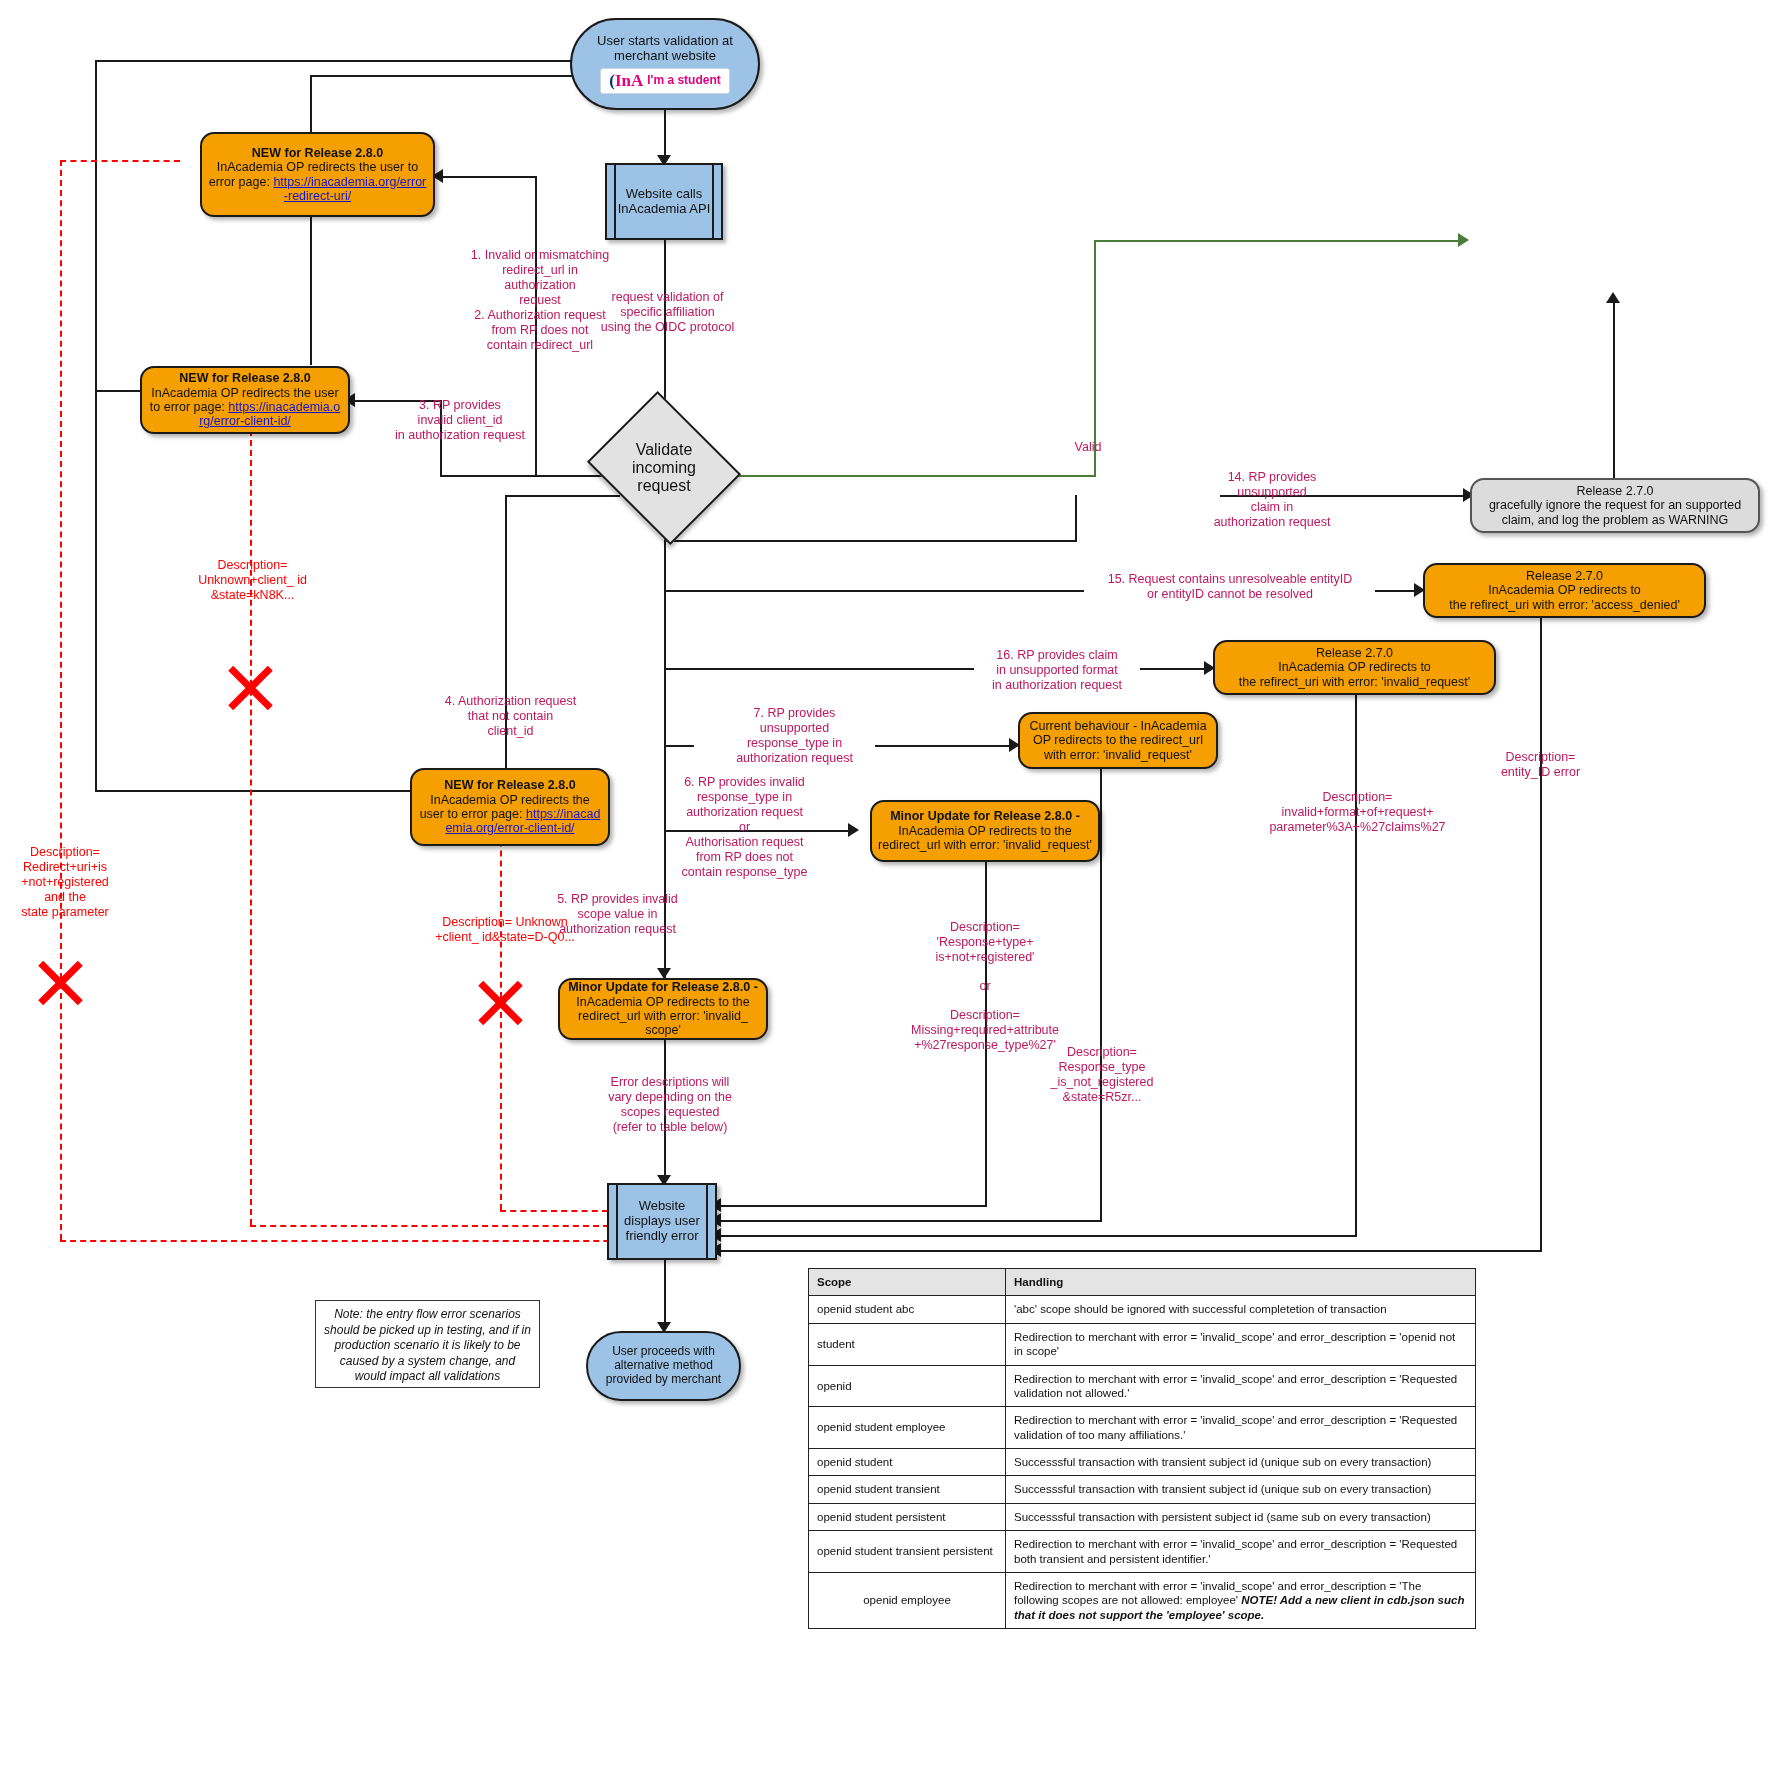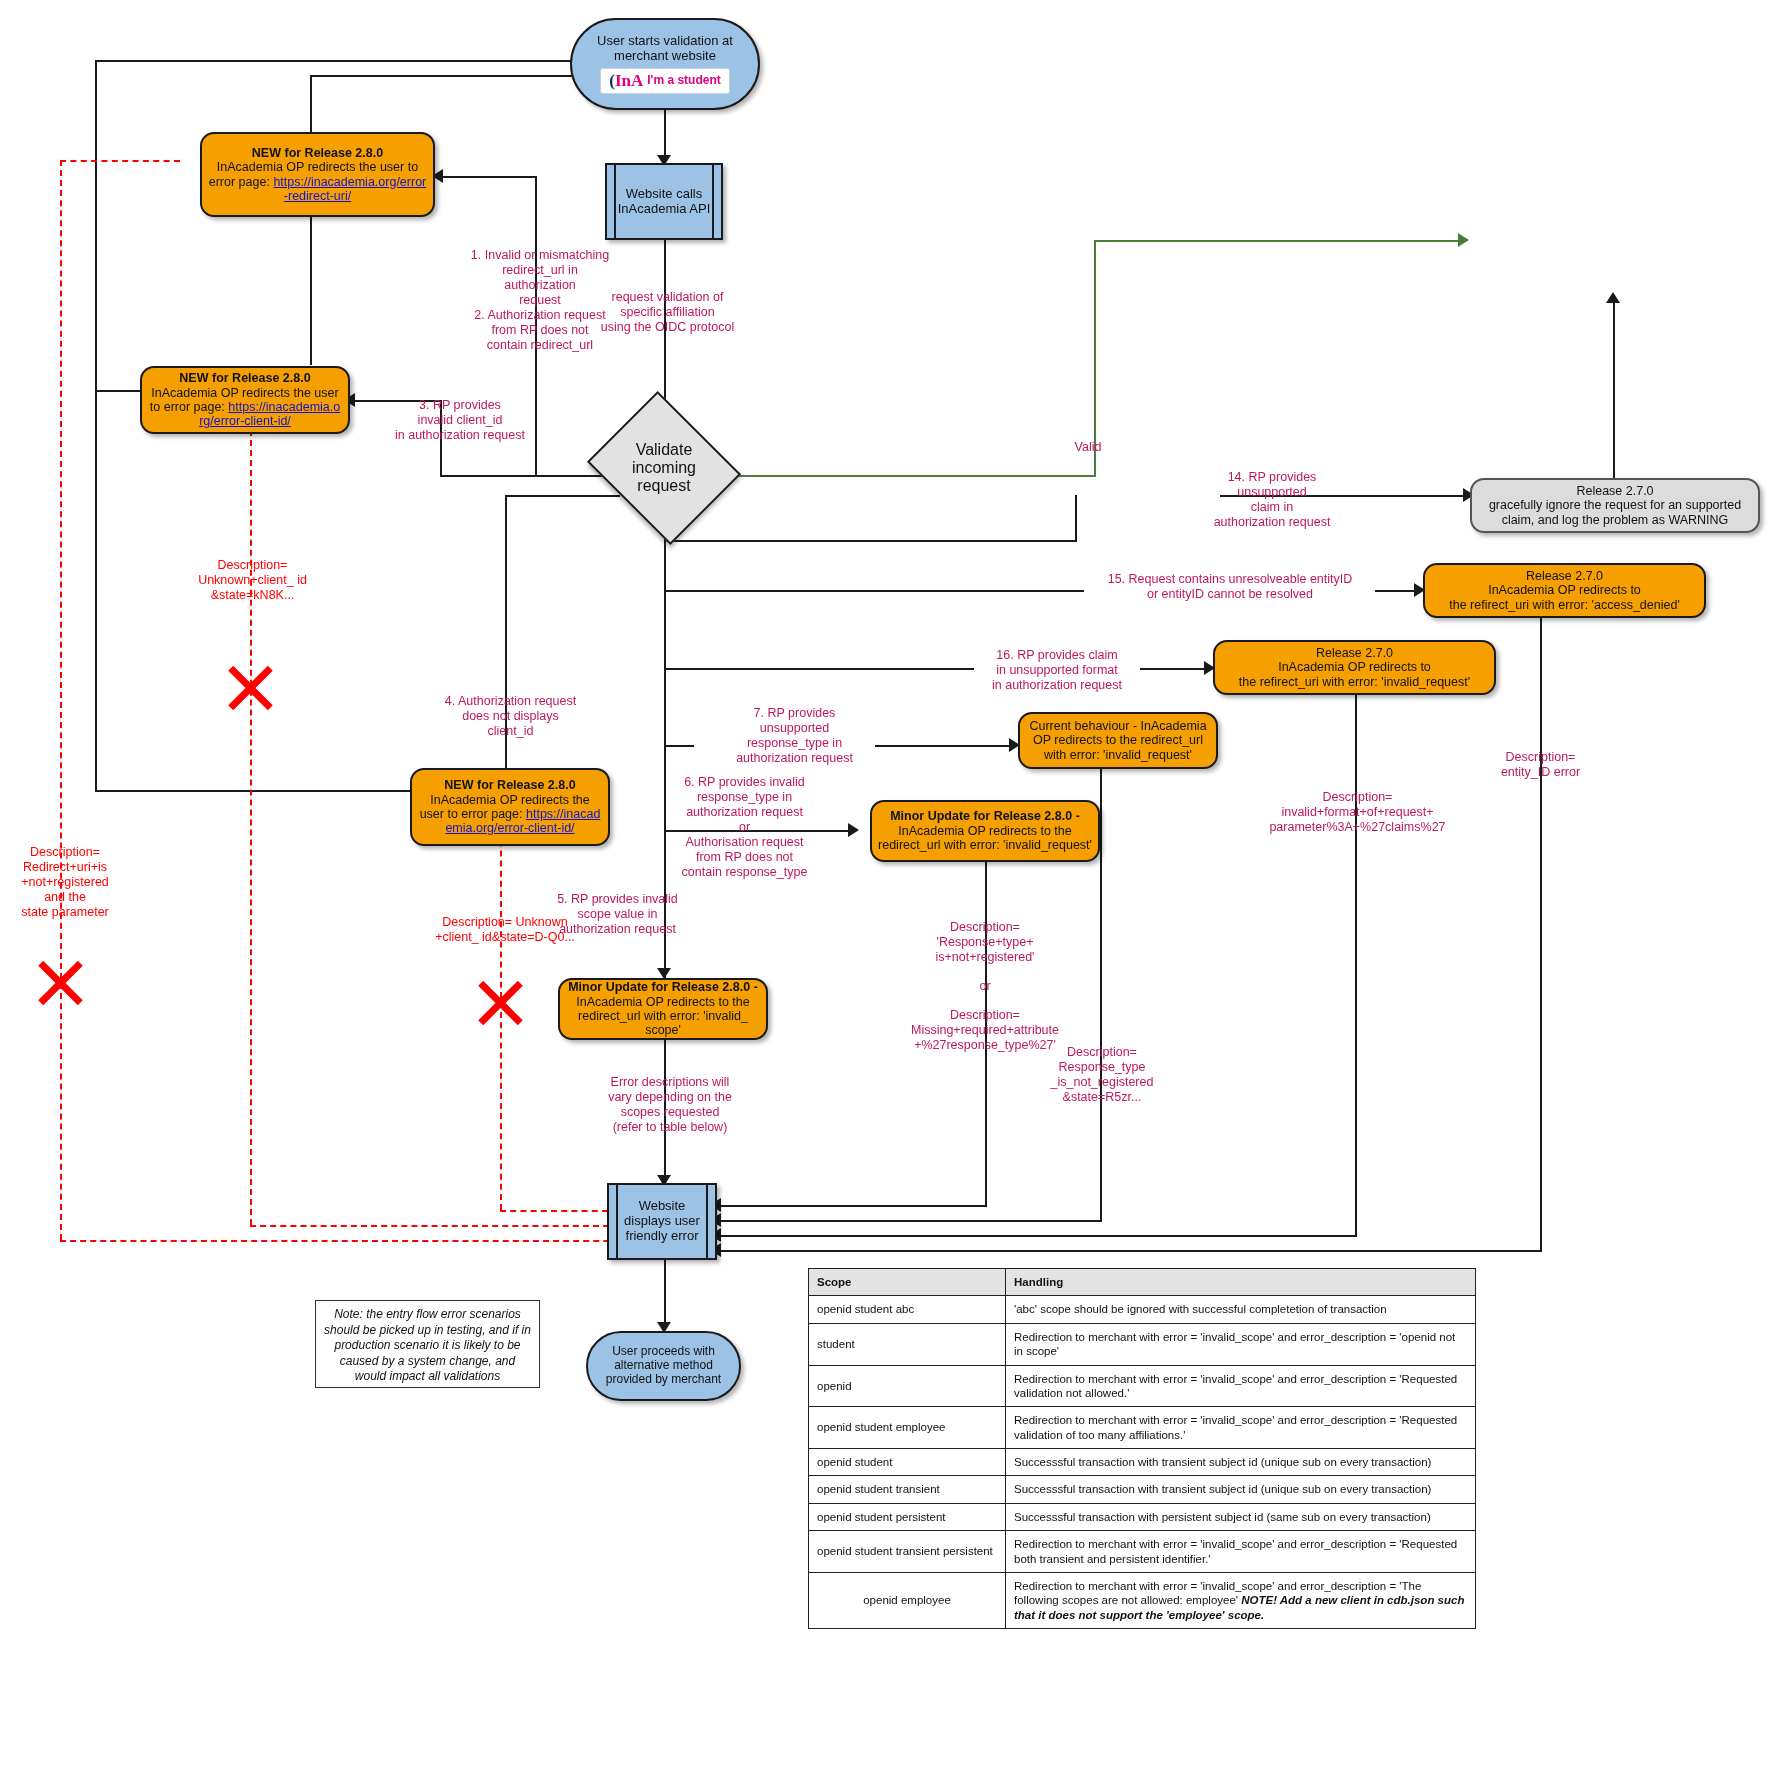--- a/index.html
+++ b/index.html
@@ -331,21 +331,21 @@
   </div>
 
   <div class="lab" style="left:390px;top:398px;width:140px;">
     <div>3. RP provides</div>
     <div>invalid client_id</div>
     <div>in authorization request</div>
   </div>
 
   <div class="lab" style="left:428px;top:678px;width:165px;margin-top:16px;">
     <div>4. Authorization request</div>
-    <div>does not displays</div>
+    <div>that not contain</div>
     <div>client_id</div>
   </div>
 
   <div class="lab" style="left:540px;top:892px;width:155px;">
     <div>5. RP provides invalid</div>
     <div>scope value in</div>
     <div>authorization request</div>
   </div>
 
   <div class="lab" style="left:662px;top:775px;width:165px;">

